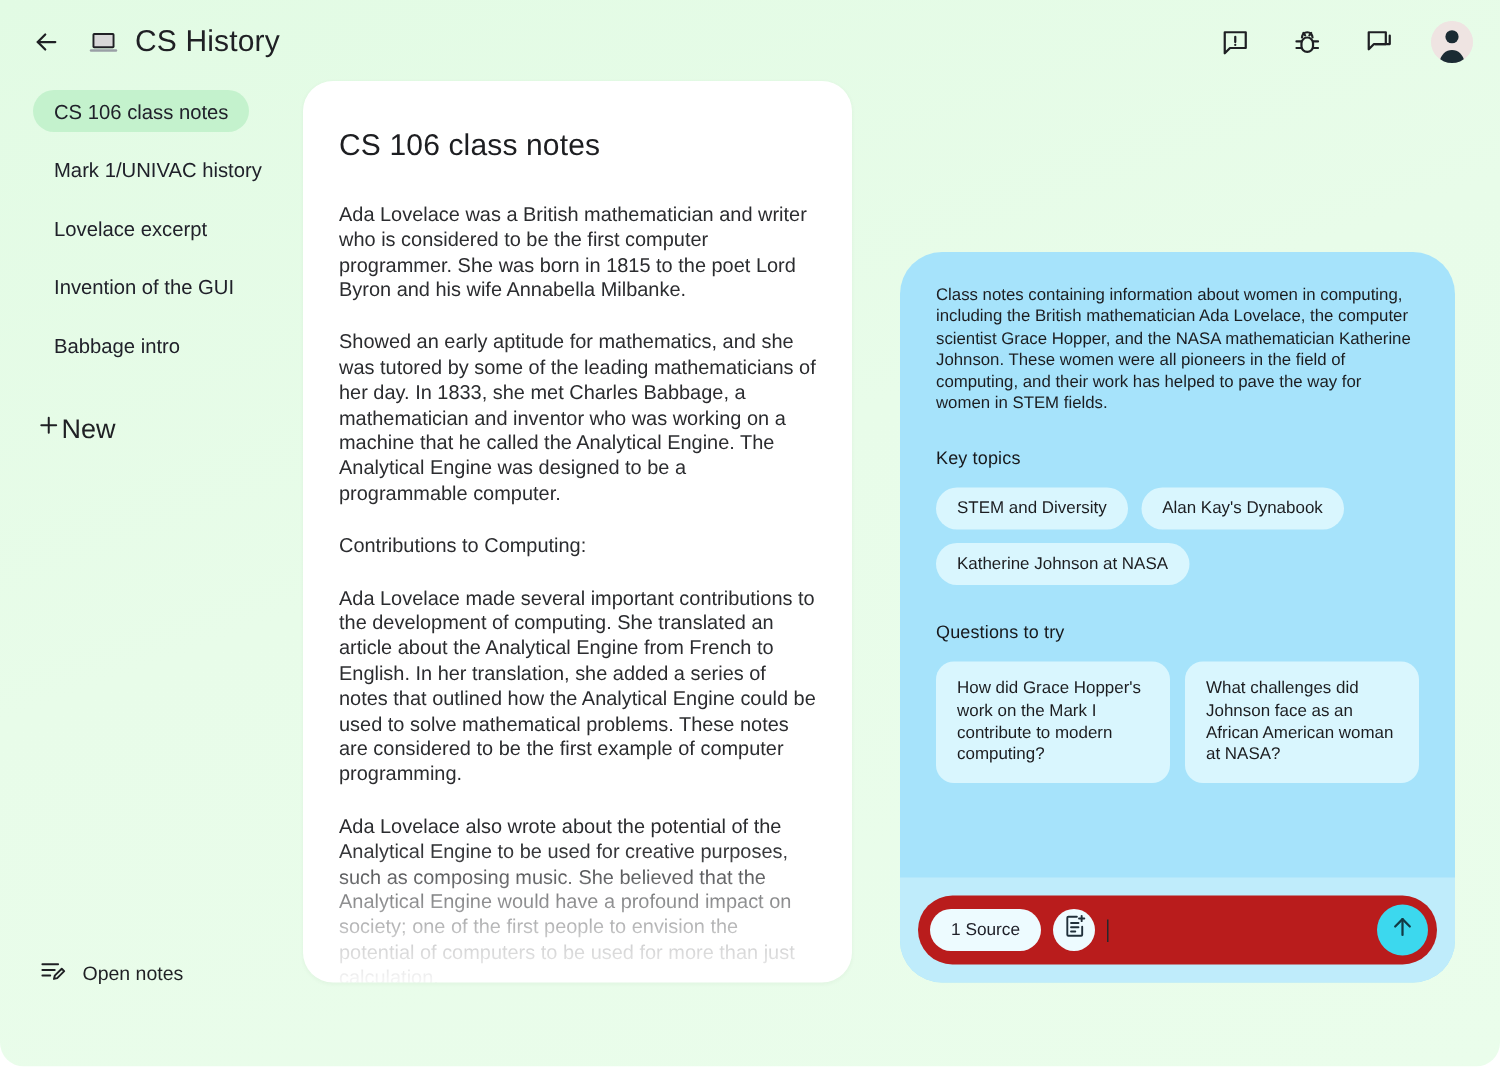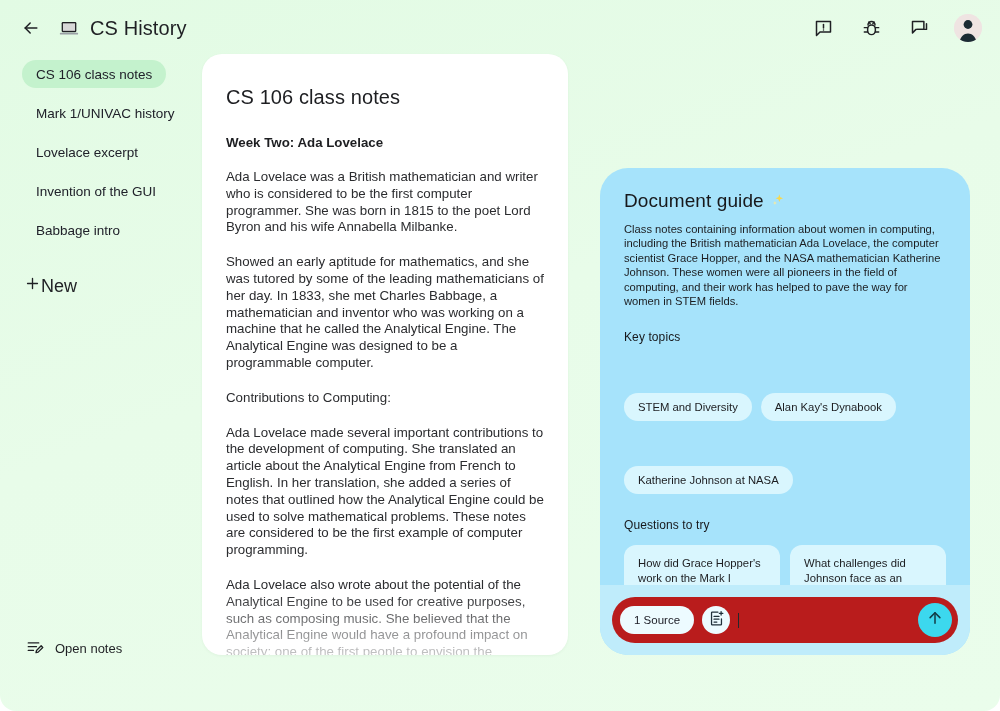--- a/index.html
+++ b/index.html
@@ -123,21 +123,21 @@
     margin: 0 0 22px 0;
   }
   .guide-h2 {
     font-size: 12px; color: #17181b; margin: 0 0 13px 0;
     letter-spacing: .1px;
   }
   .chips { display: flex; flex-wrap: wrap; gap: 9px; margin-bottom: 24px; }
   .chip {
     background: #d9f6fe; border-radius: 16px;
     padding: 8px 14px; font-size: 11.3px; color: #1c1d20;
-    cursor: pointer; white-space: nowrap; margin-top: 36px;
+    cursor: pointer; white-space: nowrap;
   }
   .questions { display: flex; flex-direction: row; gap: 10px; }
   .question {
     background: #d9f6fe; border-radius: 12px;
     padding: 11px 14px; font-size: 11.3px; line-height: 14.6px;
     color: #1c1d20; cursor: pointer; width: 292px;
   }
 
   
   .composer-wrap {
@@ -277,40 +277,30 @@
           <path d="M20.2 10.4l2.2 2.2-6.2 6.2-2.9.7.7-2.9z"></path>
         </svg>
       </span>
       <span>Open notes</span>
     </div>
   </div>
 
   <div class="doc-card">
     <div class="doc-inner">
       <div class="doc-title">CS 106 class notes</div>
-      <div class="doc-sub">Week Two: Ada Lovelace</div>
       <p class="doc-p">Ada Lovelace was a British mathematician and writer who is considered to be the first computer programmer. She was born in 1815 to the poet Lord Byron and his wife Annabella Milbanke.</p>
       <p class="doc-p">Showed an early aptitude for mathematics, and she was tutored by some of the leading mathematicians of her day. In 1833, she met Charles Babbage, a mathematician and inventor who was working on a machine that he called the Analytical Engine. The Analytical Engine was designed to be a programmable computer.</p>
       <p class="doc-p">Contributions to Computing:</p>
       <p class="doc-p">Ada Lovelace made several important contributions to the development of computing. She translated an article about the Analytical Engine from French to English. In her translation, she added a series of notes that outlined how the Analytical Engine could be used to solve mathematical problems. These notes are considered to be the first example of computer programming.</p>
       <p class="doc-p">Ada Lovelace also wrote about the potential of the Analytical Engine to be used for creative purposes, such as composing music. She believed that the Analytical Engine would have a profound impact on society; one of the first people to envision the potential of computers to be used for more than just calculation.</p>
     </div>
   </div>
 
   <div class="guide">
     <div class="guide-body">
-      <div class="guide-title">
-        <span>Document guide</span>
-        <span class="sparkle">
-          <svg width="16" height="16" viewBox="0 0 24 24">
-            <path d="M14 3.5l1.5 4.2 4.2 1.5-4.2 1.5L14 15l-1.5-4.3L8.3 9.2l4.2-1.5z" fill="#f7d84f"></path>
-            <path d="M7.4 13.6l.8 2.2 2.2.8-2.2.8-.8 2.2-.8-2.2-2.2-.8 2.2-.8z" fill="#fdeb9a"></path>
-          </svg>
-        </span>
-      </div>
       <div class="guide-desc">Class notes containing information about women in computing, including the British mathematician Ada Lovelace, the computer scientist Grace Hopper, and the NASA mathematician Katherine Johnson. These women were all pioneers in the field of computing, and their work has helped to pave the way for women in STEM fields.</div>
 
       <div class="guide-h2">Key topics</div>
       <div class="chips">
         <div class="chip">STEM and Diversity</div>
         <div class="chip">Alan Kay's Dynabook</div>
         <div class="chip">Katherine Johnson at NASA</div>
       </div>
 
       <div class="guide-h2">Questions to try</div>

